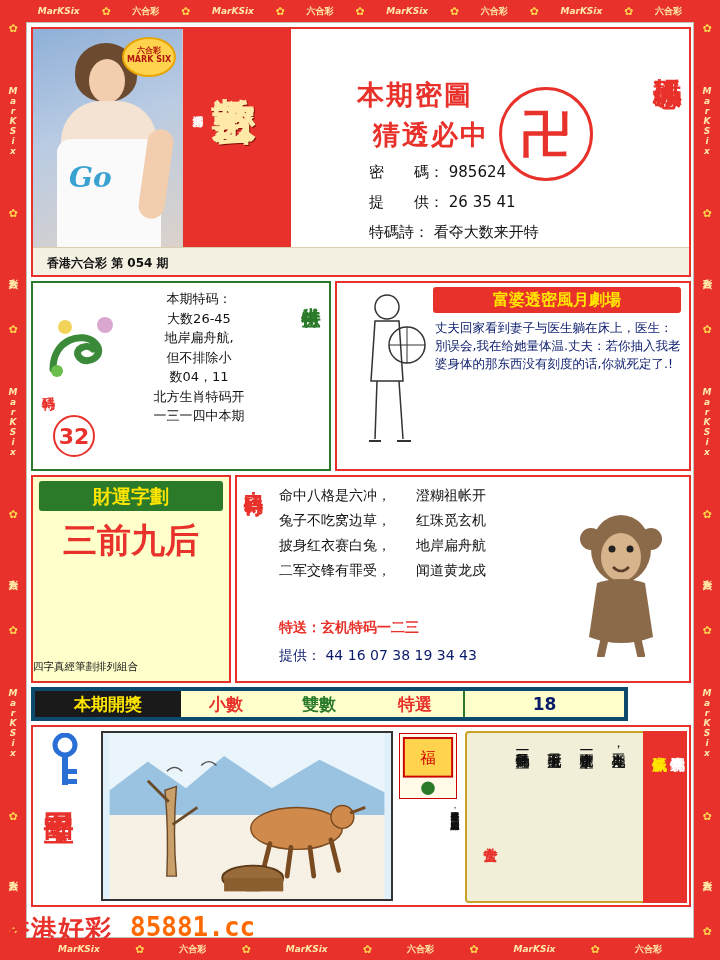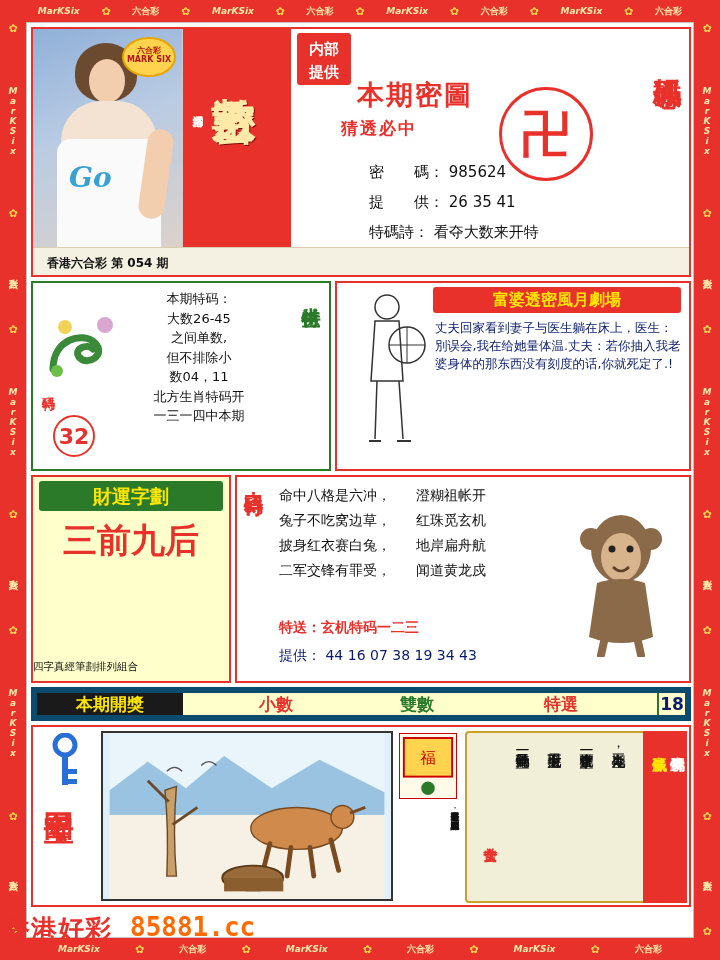--- a/index.html
+++ b/index.html
@@ -93,21 +93,21 @@
 
   .midtop {
     flex:1; position:relative; background:#fff;
   }
   .nb {
     position:absolute; top:4px; left:6px; width:54px; height:52px;
     background:#e8312a; color:#fff; font-size:15px; font-weight:bold;
     text-align:center; line-height:1.5; padding-top:5px; border-radius:3px;
   }
   .hdr1 { position:absolute; top:48px; left:66px; font-size:27px; font-weight:bold; color:#e8312a; font-family:"DejaVu Serif",serif; letter-spacing:2px;}
-  .hdr2 { position:absolute; top:88px; left:50px; font-size:17px; font-weight:bold; color:#e8312a; font-family:"DejaVu Serif",serif; letter-spacing:2px;}
+  .hdr2 { position:absolute; top:88px; left:82px; font-size:27px; font-weight:bold; color:#e8312a; font-family:"DejaVu Serif",serif; letter-spacing:2px;}
   .rowline { position:absolute; font-size:15px; color:#111; font-family:"DejaVu Sans",sans-serif; }
   .r1 { top:134px; left:78px; }
   .r2 { top:164px; left:78px; }
   .r3 { top:194px; left:78px; }
   .circleNum {
     position:absolute; top:58px; right:96px; width:94px; height:94px;
     border:3px solid #e8312a; border-radius:50%;
     color:#e8312a; font-size:50px; font-weight:bold;
     display:flex; align-items:center; justify-content:center;
     font-family:"DejaVu Serif",serif;
@@ -215,23 +215,23 @@
   .poem .send {
     position:absolute; bottom:44px; left:42px; font-size:14px; color:#e8312a; font-weight:bold;
   }
   .poem .prov {
     position:absolute; bottom:16px; left:42px; font-size:14px; color:#0a1b6b;
   }
   .monkey { position:absolute; right:4px; top:10px; width:128px; height:170px; }
 
   
   .resultbar {
-    position:absolute; top:664px; left:4px; width:660px; height:34px;
-    border:6px solid #0c4a6e; background:#ffffcc;
-    display:flex; align-items:stretch;gap:48px;
+    position:absolute; top:664px; left:4px; width:597px; height:34px;
+    border:4px solid #0c4a6e; background:#ffffcc;
+    display:flex; align-items:stretch;
   }
   .resultbar .cell {
     display:flex; align-items:center; justify-content:center;
     font-weight:bold; font-size:17px;
   }
   .rb-title { width:146px; background:#1a1a1a; color:#ffe600; font-size:19px; }
   .rb-a { width:90px; color:#e8312a; }
   .rb-b { width:96px; color:#2a7a2a; }
   .rb-c { width:96px; color:#e8312a; }
   .rb-num { flex:1; background:#ffffcc; color:#0a1b6b; font-size:24px; border-left:2px solid #2a7a2a;}
@@ -382,21 +382,20 @@
           <div>MARK SIX</div>
         </div>
       </div>
 
       <div class="tou">
         <div class="big">透密數</div>
         <div class="side">香港當選網</div>
       </div>
 
       <div class="midtop">
-        <div class="nb">内部<br>提供</div>
         <div class="hdr1">本期密圖</div>
         <div class="hdr2">猜透必中</div>
 
         <div class="rowline r1">
           <span>密　　碼：</span>
           <span>985624</span>
         </div>
         <div class="rowline r2">
           <span>提　　供：</span>
           <span>26  35  41</span>
@@ -422,21 +421,21 @@
           <path d="M10 60 C10 30 40 22 52 34 C64 46 44 58 36 48 C30 40 44 34 50 40" fill="none" stroke="#3a8a3a" stroke-width="7" stroke-linecap="round"></path>
           <circle cx="14" cy="62" r="6" fill="#6abf4b"></circle>
           <circle cx="62" cy="16" r="8" fill="#d9a7d0"></circle>
           <circle cx="22" cy="18" r="7" fill="#f2d35a"></circle>
         </svg>
         <div class="temaLbl">特码</div>
         <div class="tema">32</div>
         <div class="ztext">
           <div>本期特码：</div>
           <div>大数26-45</div>
-          <div>之间单数,</div>
+          <div>地岸扁舟航,</div>
           <div>但不排除小</div>
           <div>数04，11</div>
           <div>北方生肖特码开</div>
           <div>一三一四中本期</div>
         </div>
         <div class="shengxiao">生肖特供</div>
       </div>
 
       <div class="fupo">
         <div class="title">富婆透密風月劇場</div>

